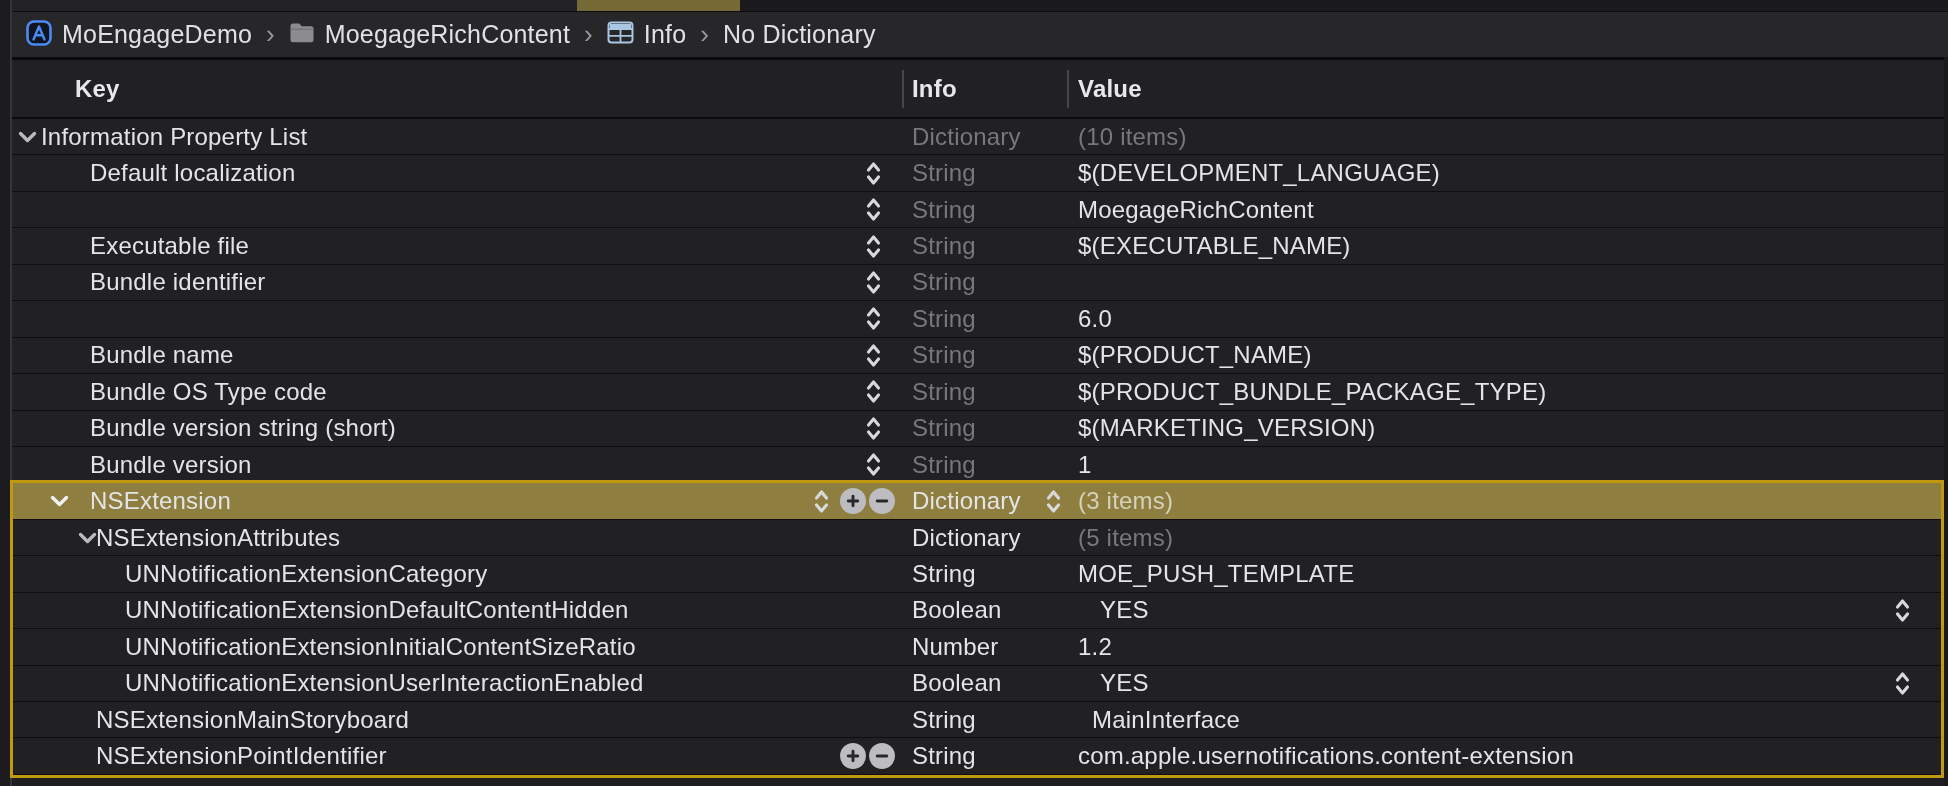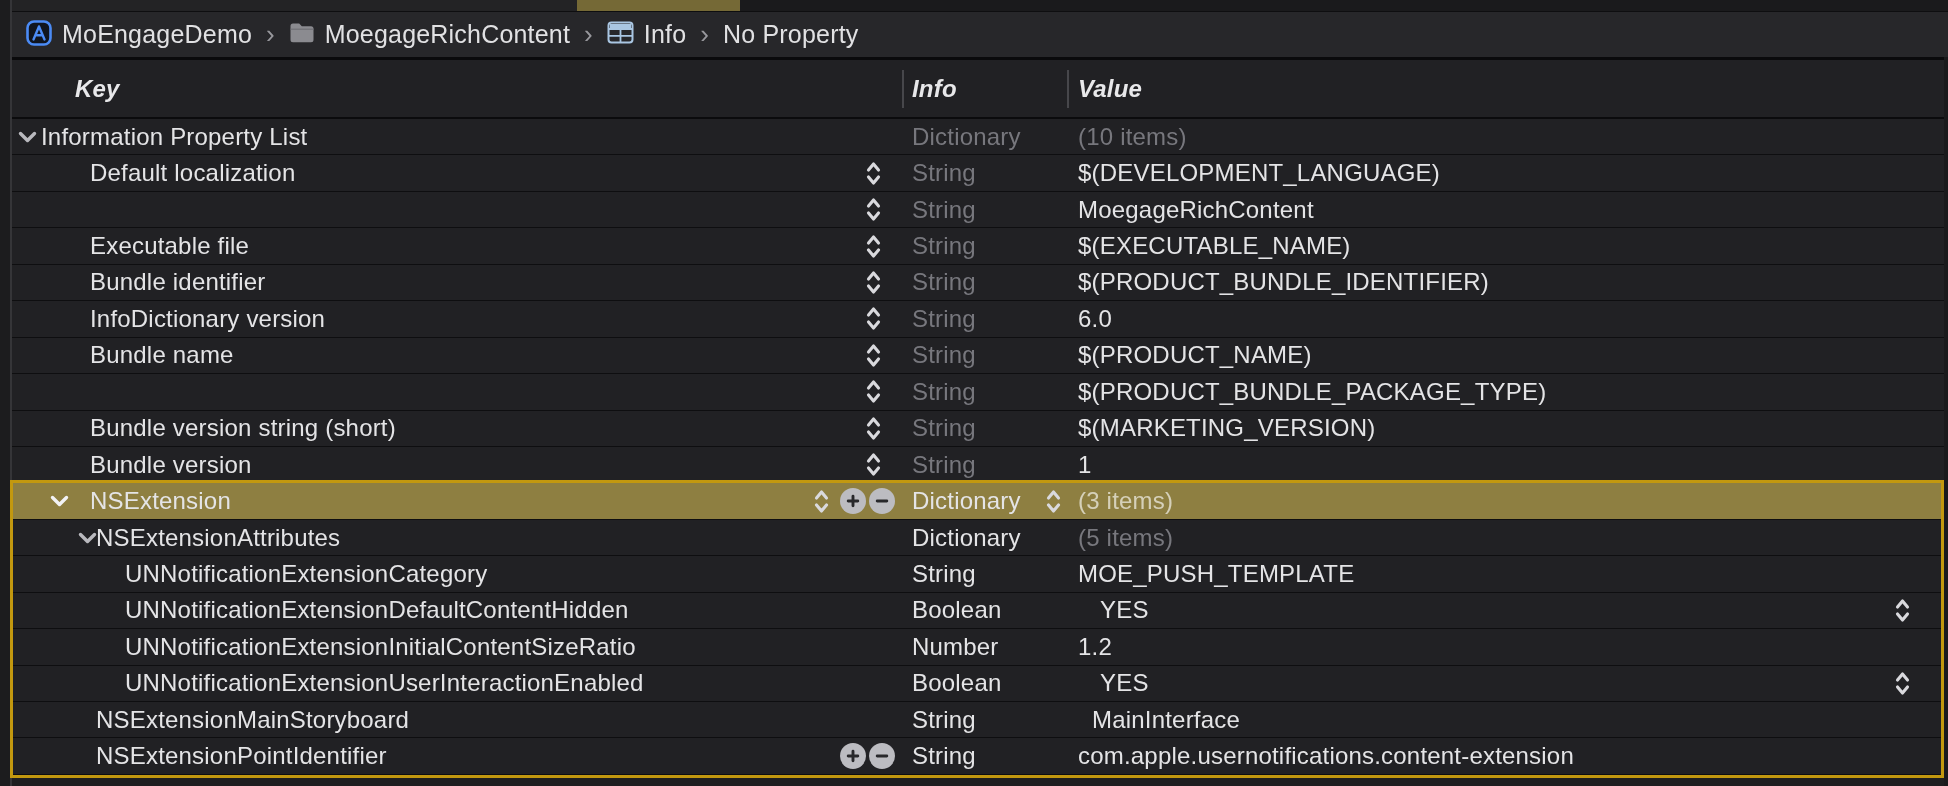--- a/index.html
+++ b/index.html
@@ -15,21 +15,21 @@
   .tabstrip-right{position:absolute;left:740px;top:0;width:1208px;height:11px;background:#1a1a1c;}
   .tab-hairline{position:absolute;left:0;top:11px;width:1948px;height:1px;background:#0e0e10;z-index:1;}
   
   .jumpbar{position:absolute;left:0;top:12px;width:1948px;height:45px;background:#27272a;z-index:1;}
   .jumpbar-inner{display:flex;align-items:center;height:100%;padding-left:26px;gap:11px;}
   .crumb{display:flex;align-items:center;gap:10px;}
   .crumb-label{color:#e1e1e3;font-size:25px;letter-spacing:.2px;white-space:nowrap;}
   .crumb-sep{color:#98989d;font-size:26px;padding:0 3px;}
   .jumpbar-divider{position:absolute;left:0;top:57px;width:1948px;height:3px;background:#0a0a0c;z-index:1;}
   
-  .thead{position:absolute;left:0;top:60px;width:1948px;height:59px;background:#212124;border-bottom:2px solid #0b0b0d;box-sizing:border-box;z-index:1;font-style:italic;}
+  .thead{position:absolute;left:0;top:60px;width:1948px;height:59px;background:#212124;border-bottom:2px solid #0b0b0d;box-sizing:border-box;z-index:1;}
   .thead .col{position:absolute;top:0;height:57px;display:flex;align-items:center;color:#e8e8ea;font-size:24px;font-weight:700;letter-spacing:.2px;}
   .col-key{left:75px;}
   .col-type{left:912px;}
   .col-value{left:1078px;}
   .vsep{position:absolute;top:10px;height:38px;width:2px;background:#47474b;}
   .vsep-1{left:902px;}
   .vsep-2{left:1067px;}
   
   .rows{position:absolute;left:0;top:119px;width:1948px;z-index:1;}
   .prow{position:relative;width:1948px;height:36.44px;background:#212124;border-bottom:1.5px solid #0e0e10;box-sizing:border-box;}
@@ -81,21 +81,21 @@
         <svg width="27" height="23" viewBox="0 0 27 23">
           <path d="M3 3 h21 v4.6 h-21 z" fill="#a9c6e2"></path>
           <rect x="1.5" y="1.5" width="24" height="20" rx="3" fill="none" stroke="#a9c6e2" stroke-width="2"></rect>
           <path d="M1.5 8 H25.5 M1.5 14.8 H25.5 M13.5 8 V21.5" stroke="#a9c6e2" stroke-width="1.8"></path>
         </svg>
       </span>
       <span class="crumb-label">Info</span>
     </span>
     <span class="crumb-sep">›</span>
     <span class="crumb">
-      <span class="crumb-label">No Property</span>
+      <span class="crumb-label">No Dictionary</span>
     </span>
   </div>
 </div>
 <div class="jumpbar-divider"></div>
 
 <div class="thead">
   <span class="col col-key">Key</span>
   <span class="col col-type">Info</span>
   <span class="col col-value">Value</span>
   <span class="vsep vsep-1"></span>
@@ -147,24 +147,22 @@
     </div>
     <div class="prow">
       <span class="cell" style="left:90px">Bundle identifier</span>
       <span class="stepper" style="left:864px">
         <svg width="19" height="29" viewBox="0 0 19 29">
           <path d="M4.5 11 L9.5 5 L14.5 11" stroke="#d9d9dd" stroke-width="3.1" fill="none" stroke-linecap="round" stroke-linejoin="round"></path>
           <path d="M4.5 18 L9.5 24 L14.5 18" stroke="#d9d9dd" stroke-width="3.1" fill="none" stroke-linecap="round" stroke-linejoin="round"></path>
         </svg>
       </span>
       <span class="cell dim" style="left:912px">String</span>
-      <span class="cell" style="left:1078px">$(PRODUCT_BUNDLE_IDENTIFIER)</span>
-    </div>
-    <div class="prow">
-      <span class="cell" style="left:90px">InfoDictionary version</span>
+    </div>
+    <div class="prow">
       <span class="stepper" style="left:864px">
         <svg width="19" height="29" viewBox="0 0 19 29">
           <path d="M4.5 11 L9.5 5 L14.5 11" stroke="#d9d9dd" stroke-width="3.1" fill="none" stroke-linecap="round" stroke-linejoin="round"></path>
           <path d="M4.5 18 L9.5 24 L14.5 18" stroke="#d9d9dd" stroke-width="3.1" fill="none" stroke-linecap="round" stroke-linejoin="round"></path>
         </svg>
       </span>
       <span class="cell dim" style="left:912px">String</span>
       <span class="cell" style="left:1078px">6.0</span>
     </div>
     <div class="prow">
@@ -172,20 +170,21 @@
       <span class="stepper" style="left:864px">
         <svg width="19" height="29" viewBox="0 0 19 29">
           <path d="M4.5 11 L9.5 5 L14.5 11" stroke="#d9d9dd" stroke-width="3.1" fill="none" stroke-linecap="round" stroke-linejoin="round"></path>
           <path d="M4.5 18 L9.5 24 L14.5 18" stroke="#d9d9dd" stroke-width="3.1" fill="none" stroke-linecap="round" stroke-linejoin="round"></path>
         </svg>
       </span>
       <span class="cell dim" style="left:912px">String</span>
       <span class="cell" style="left:1078px">$(PRODUCT_NAME)</span>
     </div>
     <div class="prow">
+      <span class="cell" style="left:90px">Bundle OS Type code</span>
       <span class="stepper" style="left:864px">
         <svg width="19" height="29" viewBox="0 0 19 29">
           <path d="M4.5 11 L9.5 5 L14.5 11" stroke="#d9d9dd" stroke-width="3.1" fill="none" stroke-linecap="round" stroke-linejoin="round"></path>
           <path d="M4.5 18 L9.5 24 L14.5 18" stroke="#d9d9dd" stroke-width="3.1" fill="none" stroke-linecap="round" stroke-linejoin="round"></path>
         </svg>
       </span>
       <span class="cell dim" style="left:912px">String</span>
       <span class="cell" style="left:1078px">$(PRODUCT_BUNDLE_PACKAGE_TYPE)</span>
     </div>
     <div class="prow">

